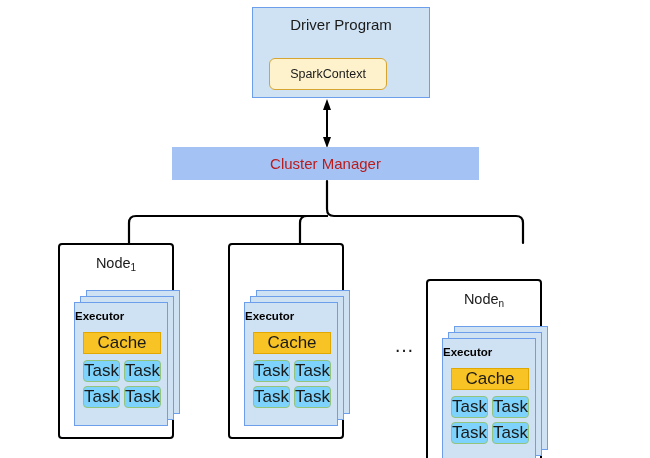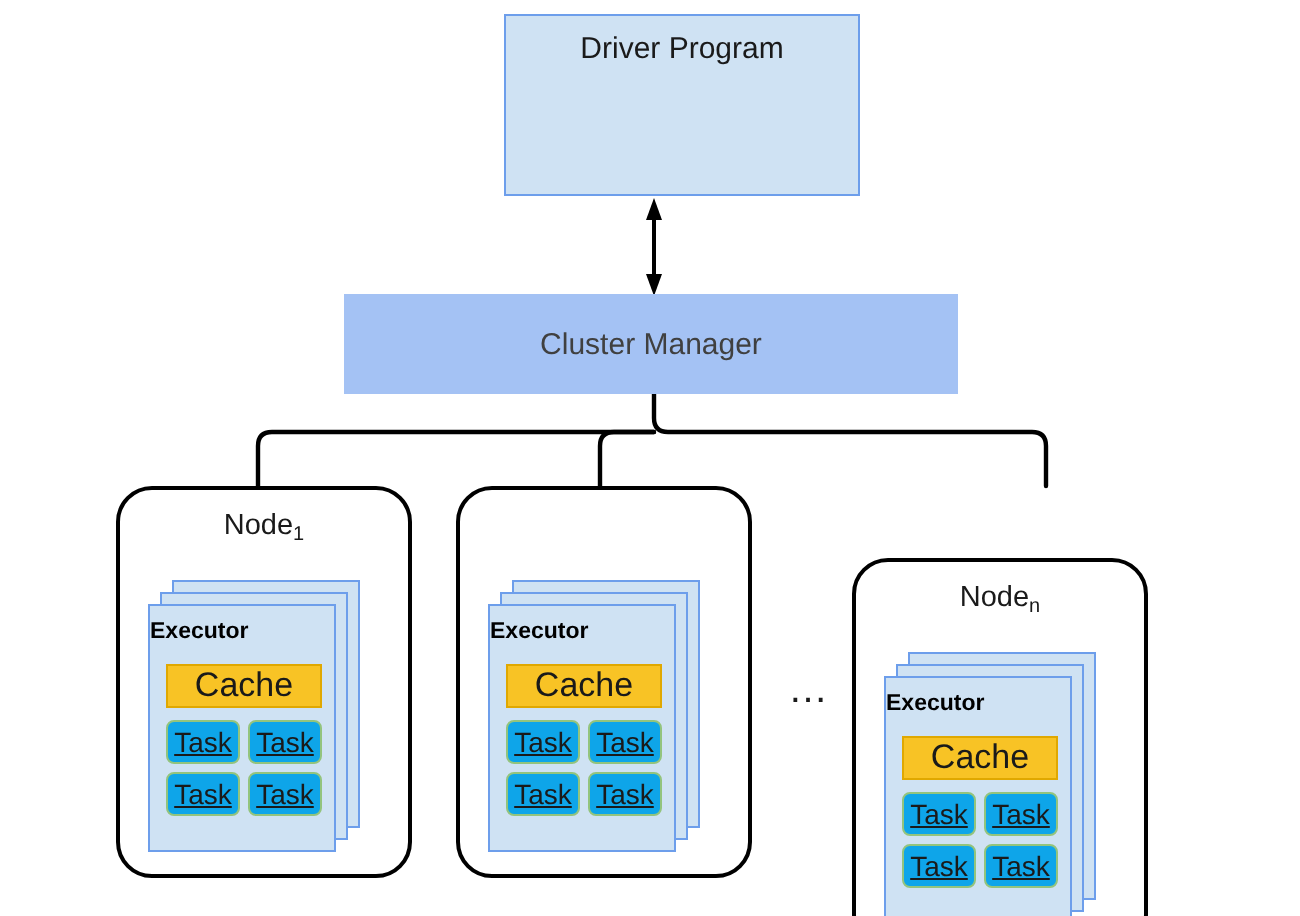--- a/index.html
+++ b/index.html
@@ -68,37 +68,37 @@
     justify-content: center;
     font-size: 12.5px;
   }
 
   
   #cluster-manager {
     position: absolute;
     left: 172px;
     top: 147px;
     width: 307px;
-    height: 50px;
+    height: 33px;
     background: #a4c2f4;
     display: flex;
     align-items: center;
     justify-content: center;
     font-size: 15px;
-    color: #404040;
+    color: #b91c1c;
   }
 
   
   .node {
     position: absolute;
     top: 243px;
-    width: 148px;
+    width: 116px;
     height: 196px;
     border: 2.5px solid #000000;
-    border-radius: 18px;
+    border-radius: 4px;
     background: #ffffff;
     box-sizing: border-box;
   }
   #node-1 { left: 58px; }
   #node-2 { left: 228px; }
   #node-n { left: 426px; margin-top: 36px; }
 
   .node-label {
     position: absolute;
     left: 0;
@@ -176,30 +176,29 @@
     position: absolute;
     left: 8px;
     top: 57px;
     width: 78px;
     display: grid;
     grid-template-columns: 37px 37px;
     grid-auto-rows: 22px;
     gap: 4px;
   }
   .task-box {
-    background: #0ea5e9;
+    background: #7dd3fc;
     border: 1px solid #93c47d;
     border-radius: 4px;
     box-sizing: border-box;
     display: flex;
     align-items: center;
     justify-content: center;
-    font-size: 14px;
-    color: #1a1a1a;
-    text-decoration: underline;
+    font-size: 17px;
+    color: #1a1a1a;
   }
 
   
   #node-ellipsis {
     position: absolute;
     left: 385px;
     top: 334px;
     width: 40px;
     text-align: center;
     font-size: 20px;
@@ -222,20 +221,21 @@
 
     <g fill="none" stroke="#000000" stroke-width="2.2" stroke-linecap="round" stroke-linejoin="round">
       <path d="M 327 181 L 327 209 Q 327 216 334 216 L 516 216 Q 523 216 523 223 L 523 243"></path>
       <path d="M 327 216 Q 320 216 313 216 L 136 216 Q 129 216 129 223 L 129 243"></path>
       <path d="M 300 243 L 300 223 Q 300 216 307 216 L 327 216"></path>
     </g>
   </svg>
 
   <div id="driver-program">
     <div id="driver-title">Driver Program</div>
+    <div id="spark-context">SparkContext</div>
   </div>
 
   <div id="cluster-manager">Cluster Manager</div>
 
   <div class="node" id="node-1">
     <div class="node-label">
       <span>Node</span><sub>1</sub>
     </div>
     <div class="executor-stack">
       <div class="exec-card back-2"></div>

